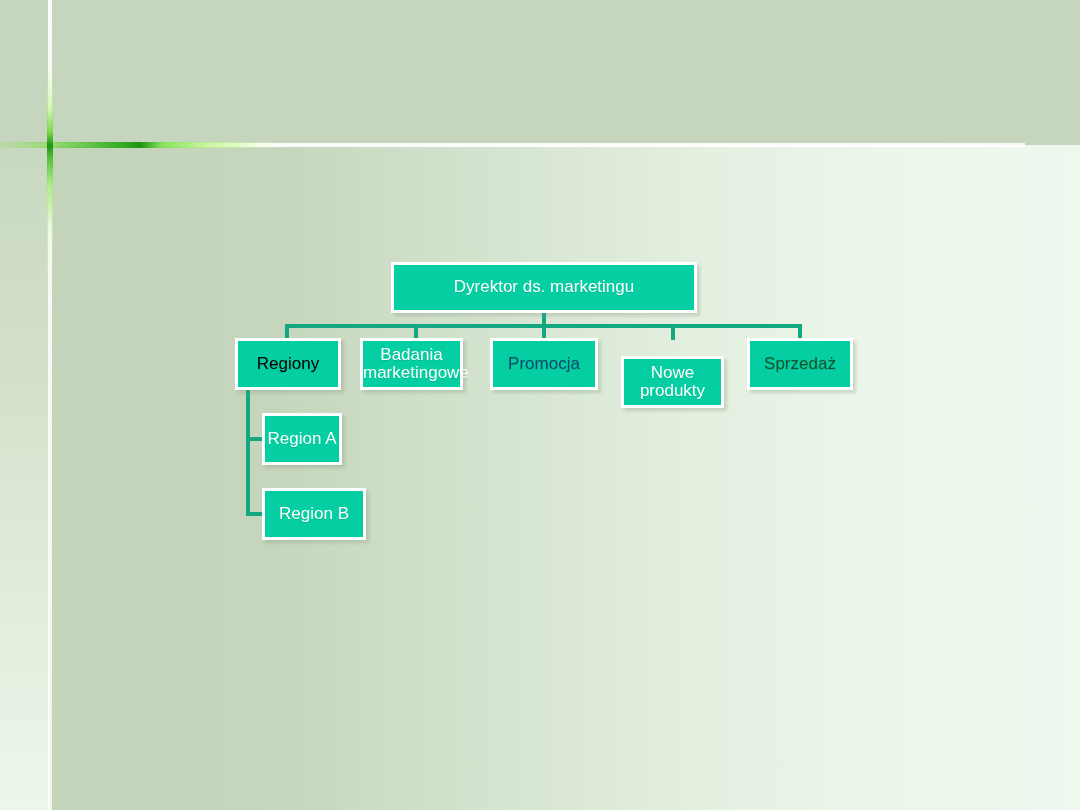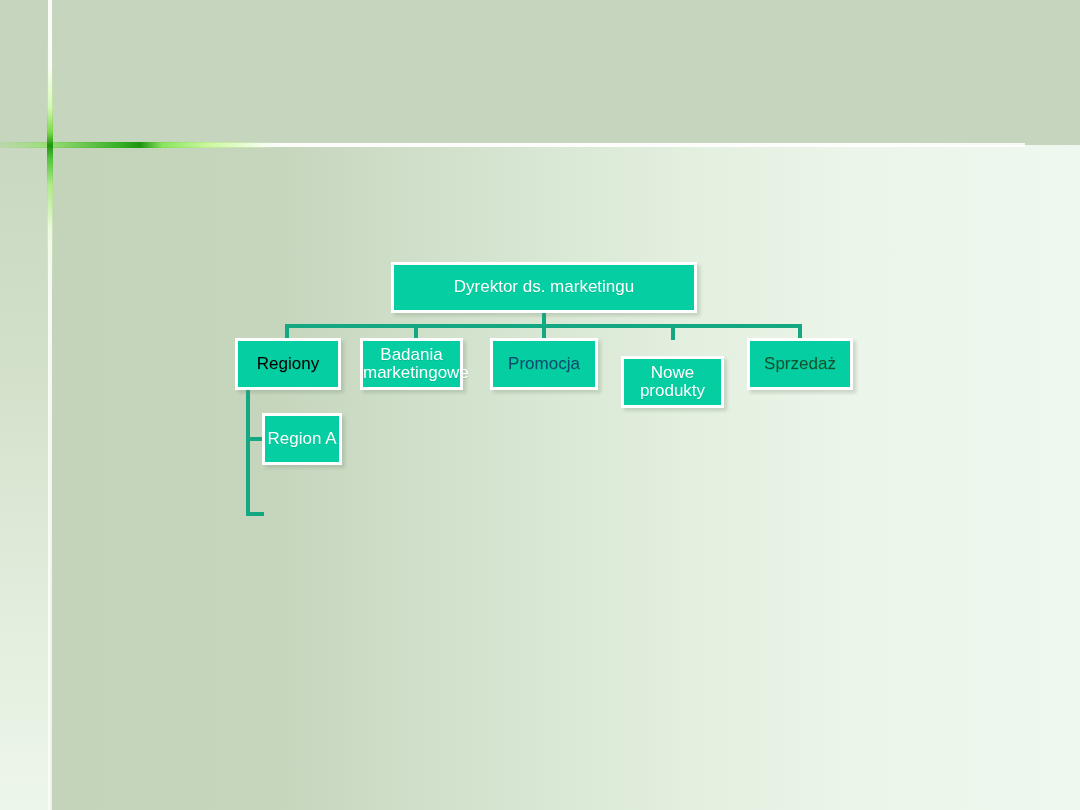--- a/index.html
+++ b/index.html
@@ -174,15 +174,16 @@
       <div class="conn h" style="left: 246px; top: 512px; width: 18px; background: rgb(19, 168, 130);"></div>
       <div class="node" style="left: 391px; top: 262px; width: 306px; height: 51px; background: rgb(5, 207, 162); border-color: rgb(255, 255, 255); color: rgb(255, 255, 255); font-size: 17px;"><span class="node-label">Dyrektor ds. marketingu</span></div>
       <div class="node" style="left: 235px; top: 338px; width: 106px; height: 52px; background: rgb(5, 207, 162); border-color: rgb(255, 255, 255); color: #000000; font-size: 17px;"><span class="node-label">Regiony</span></div>
       <div class="node" style="left: 360px; top: 338px; width: 103px; height: 52px; background: rgb(5, 207, 162); border-color: rgb(255, 255, 255); color: rgb(255, 255, 255); font-size: 17px;"><span class="node-label">Badania
 marketingowe</span></div>
       <div class="node" style="left: 490px; top: 338px; width: 108px; height: 52px; background: rgb(5, 207, 162); border-color: rgb(255, 255, 255); color: #0c4a6e; font-size: 17px;"><span class="node-label">Promocja</span></div>
       <div class="node" style="left: 621px; top: 338px; width: 103px; height: 52px; background: rgb(5, 207, 162); border-color: rgb(255, 255, 255); color: rgb(255, 255, 255); font-size: 17px; margin-top: 18px;"><span class="node-label">Nowe
 produkty</span></div>
       <div class="node" style="left: 747px; top: 338px; width: 106px; height: 52px; background: rgb(5, 207, 162); border-color: rgb(255, 255, 255); color: #14532d; font-size: 17px;"><span class="node-label">Sprzedaż</span></div>
       <div class="node" style="left: 262px; top: 413px; width: 80px; height: 52px; background: rgb(5, 207, 162); border-color: rgb(255, 255, 255); color: rgb(255, 255, 255); font-size: 17px;"><span class="node-label">Region  A</span></div>
+      <div class="node" style="left: 262px; top: 488px; width: 104px; height: 52px; background: rgb(5, 207, 162); border-color: rgb(255, 255, 255); color: rgb(255, 255, 255); font-size: 17px;"><span class="node-label">Region B</span></div>
     </div>
 
 </div>
 
 </body></html>

